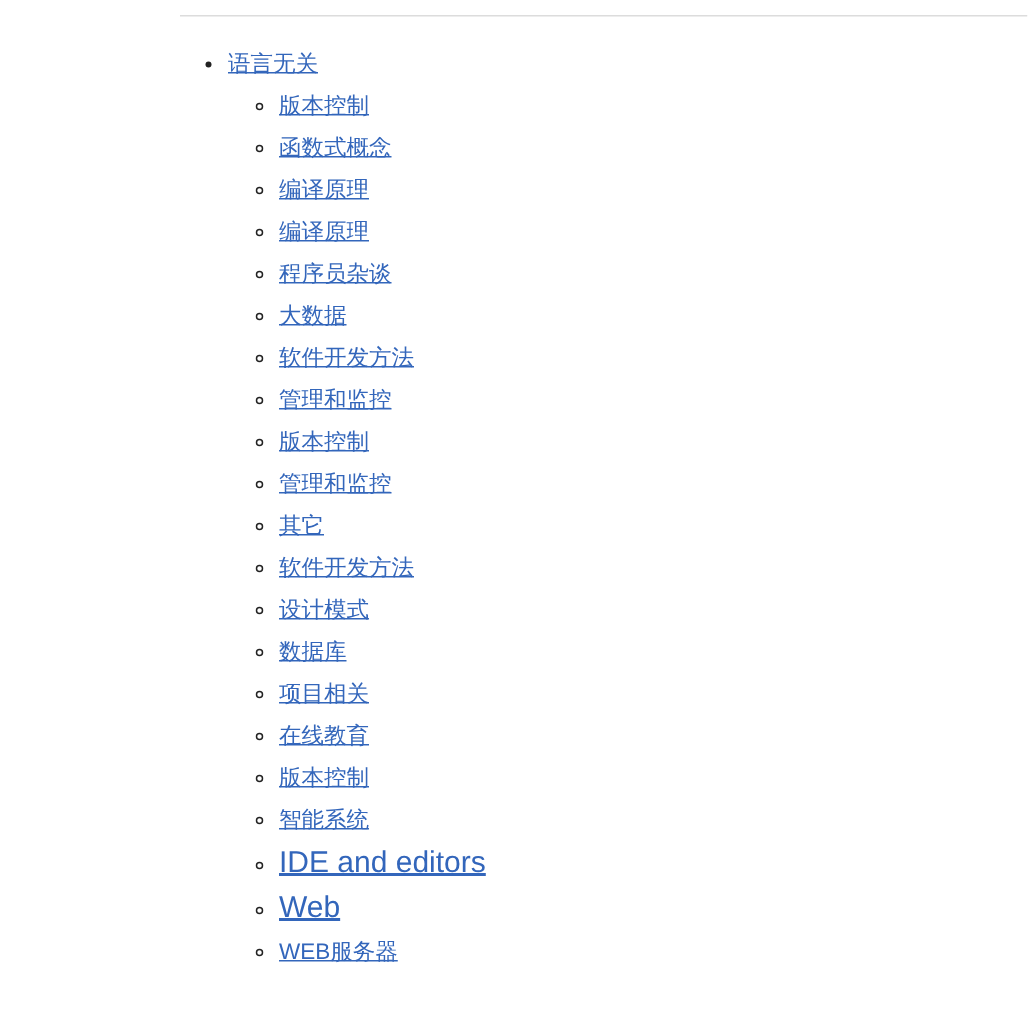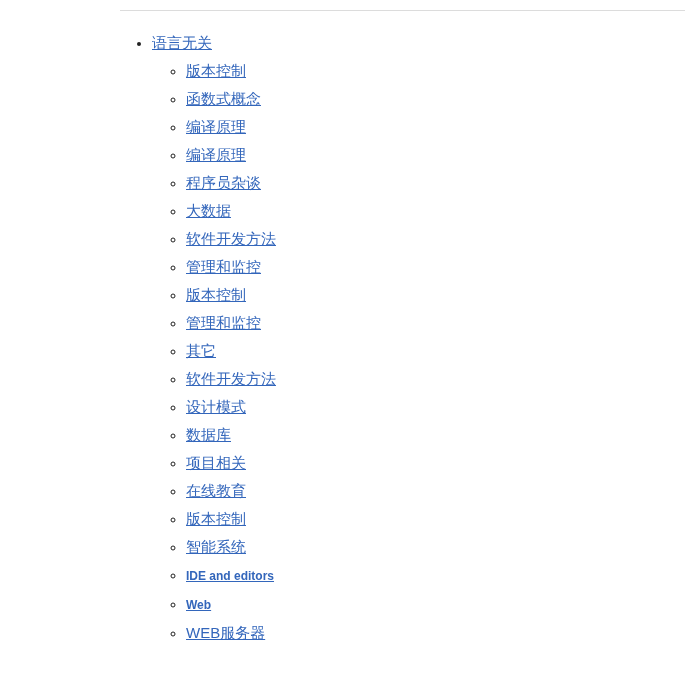--- a/index.html
+++ b/index.html
@@ -73,22 +73,21 @@
 
   a.toc-link {
     color: #3366bb;
     text-decoration: underline;
     font-size: 15px;
     line-height: 28px;
     cursor: pointer;
   }
 
   a.toc-link.latin {
-    font-size: 12px;
-    font-weight: bold;
+    font-size: 20px;
   }
 </style>
 </head>
 <body>
 
 <div class="page">
 
 
   <hr class="title-rule">
 

